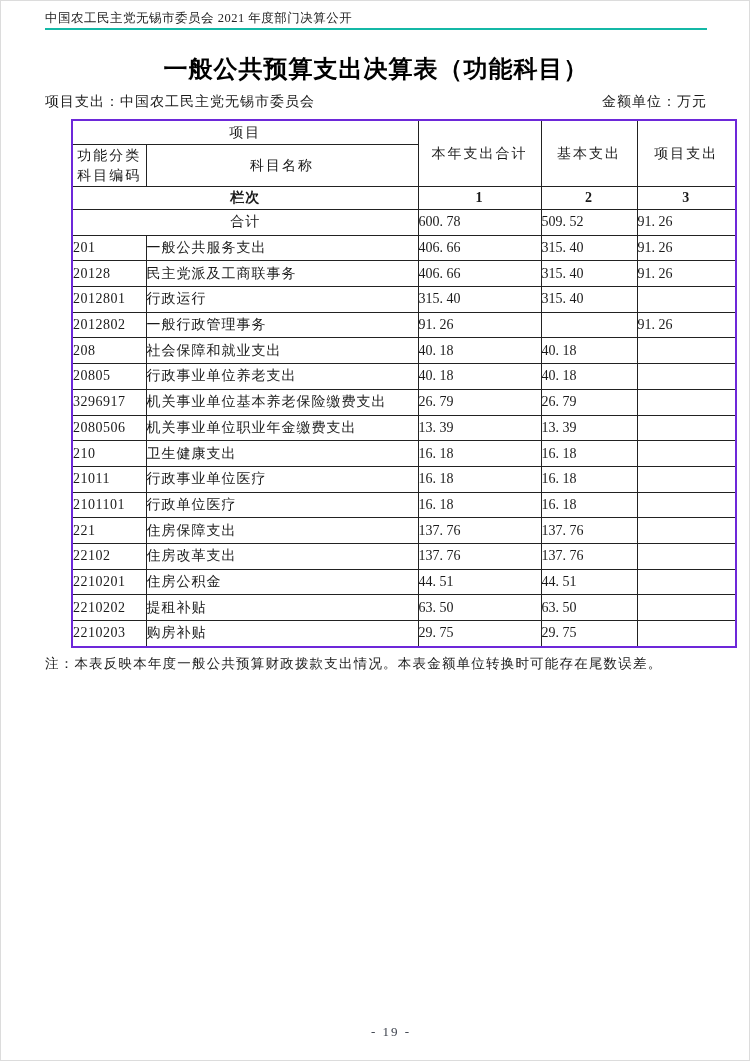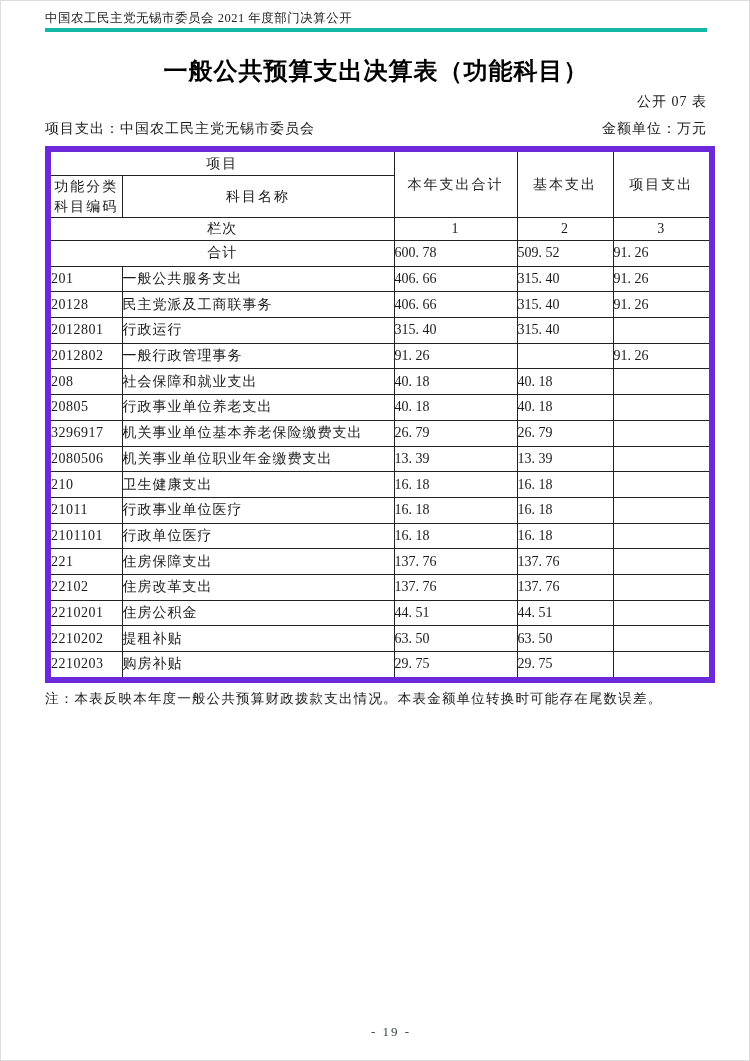--- a/index.html
+++ b/index.html
@@ -18,21 +18,21 @@
     border: 1px solid #dcdcdc;
     padding: 0 42px 0 44px;
     overflow: hidden;
   }
   .running-header {
     padding-top: 9px;
     font-size: 12.5px;
     letter-spacing: 0.5px;
     color: #222;
     line-height: 16px;
-    border-bottom: 4px solid #14b8a6;
+    border-bottom: 2px solid #14b8a6;
     padding-bottom: 2px;
   }
   .doc-title {
     margin: 24px 0 0 0;
     text-align: center;
     font-size: 24px;
     font-weight: bold;
     letter-spacing: 1px;
     line-height: 30px;
     color: #000;
@@ -50,36 +50,37 @@
     justify-content: space-between;
     font-size: 14px;
     letter-spacing: 1px;
     line-height: 18px;
   }
   table.budget {
     margin-top: 8px;
     border-collapse: collapse;
     table-layout: fixed;
     width: 664px;
-    border: 6px solid #6d28d9;
+    border: 2px solid #6d28d9;
+    margin-left: 26px;
   }
   table.budget td {
     border: 1px solid #222;
     font-size: 14px;
     padding: 0;
     overflow: hidden;
     vertical-align: middle;
   }
   td.hdr {
     text-align: center;
     letter-spacing: 2px;
   }
   tr.hrow1 td { height: 23px; }
   tr.hrow2 td { height: 41px; }
-  tr.hrow3 td { height: 22px; letter-spacing: 1px; }
+  tr.hrow3 td { height: 22px; letter-spacing: 1px; font-weight: bold; }
   td.code-hdr {
     white-space: pre-line;
     line-height: 20px;
     font-size: 13.5px;
   }
   tr.data-row td { height: 24.7px; }
   td.cell-code {
     padding-left: 5px;
     letter-spacing: 0.5px;
   }
@@ -116,21 +117,20 @@
 </style>
 </head>
 <body>
 
 <div class="page">
 
   <div class="running-header">中国农工民主党无锡市委员会 2021 年度部门决算公开</div>
 
   <h1 class="doc-title">一般公共预算支出决算表（功能科目）</h1>
 
-  <div class="table-code-row">公开 07 表</div>
 
   <div class="meta-row">
     <span>项目支出：中国农工民主党无锡市委员会</span>
     <span>金额单位：万元</span>
   </div>
 
   <table class="budget">
     <colgroup>
       <col style="width:74px">
       <col style="width:272px">

